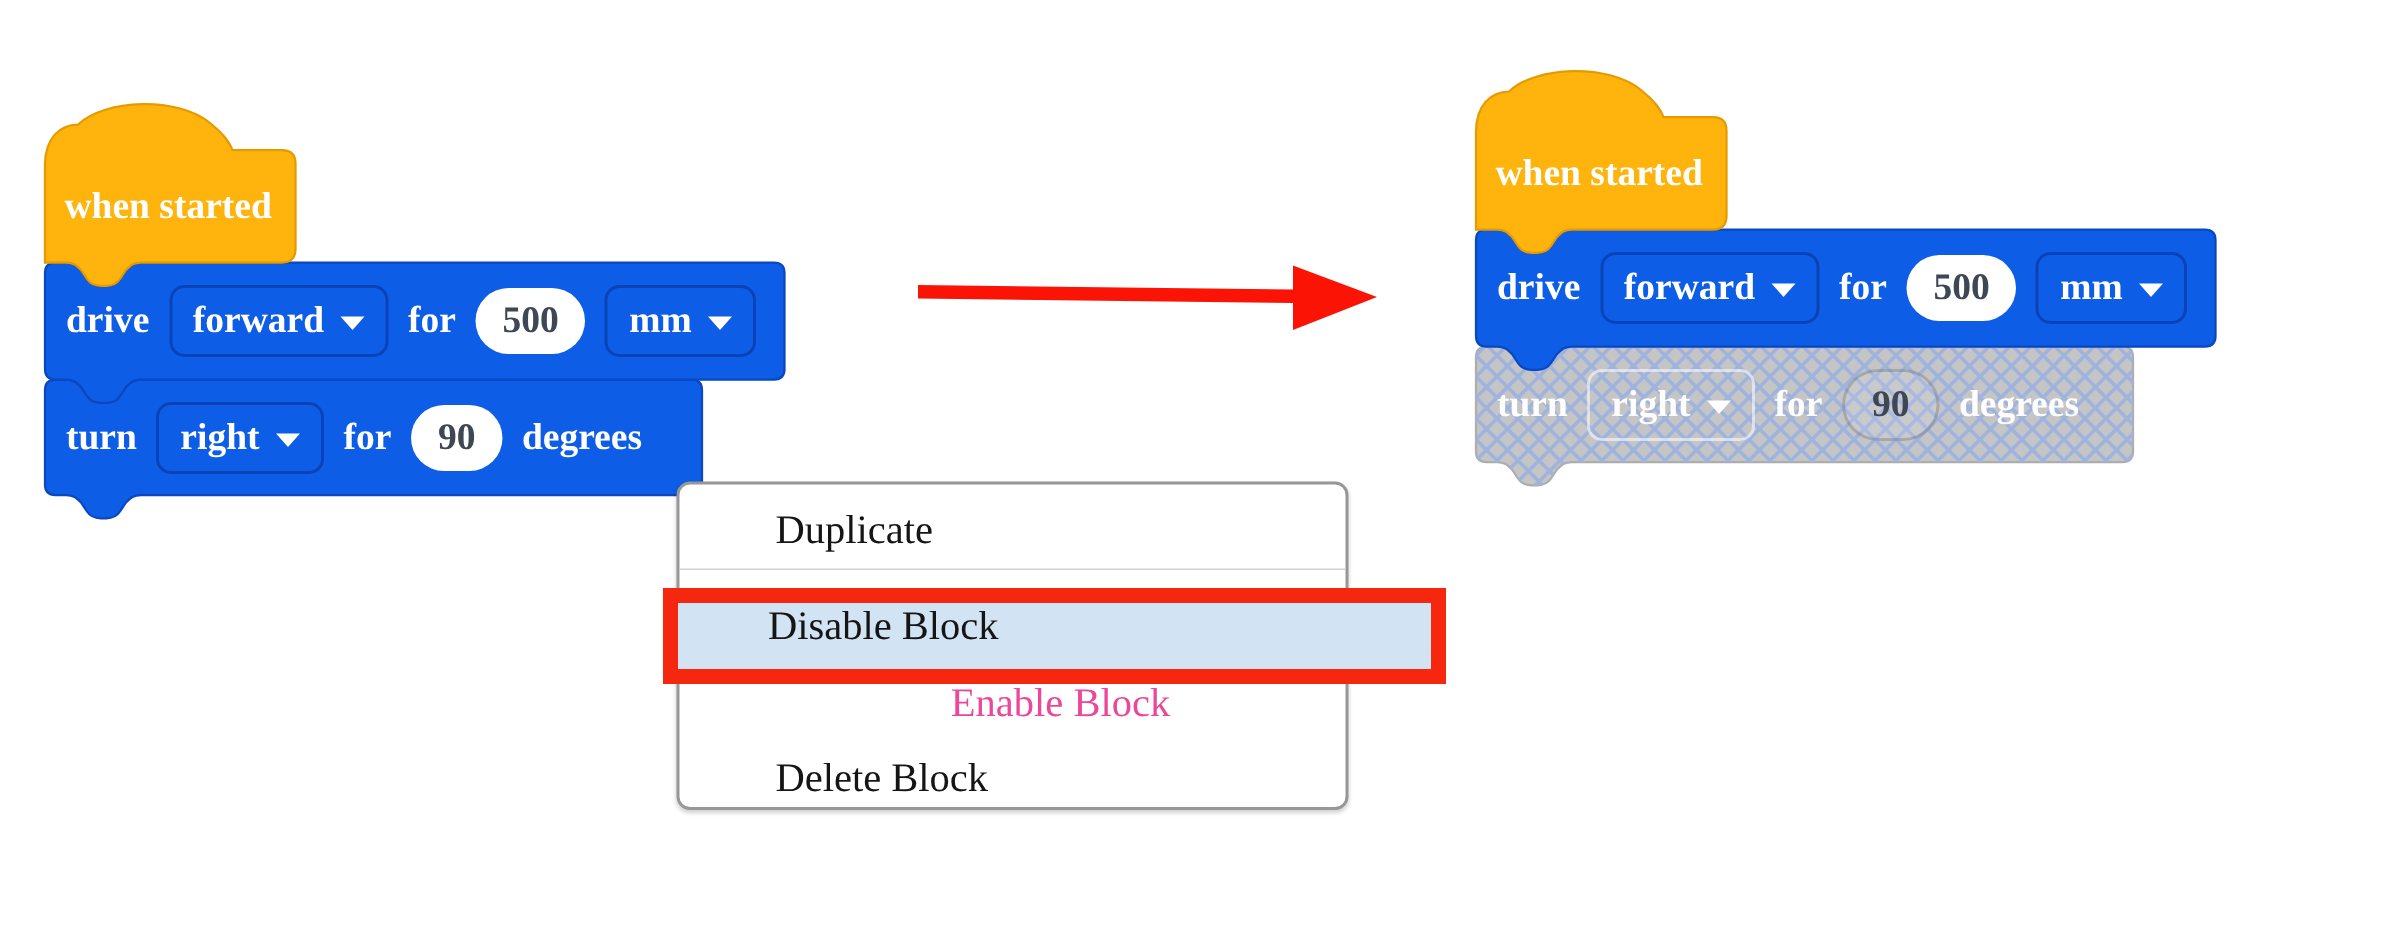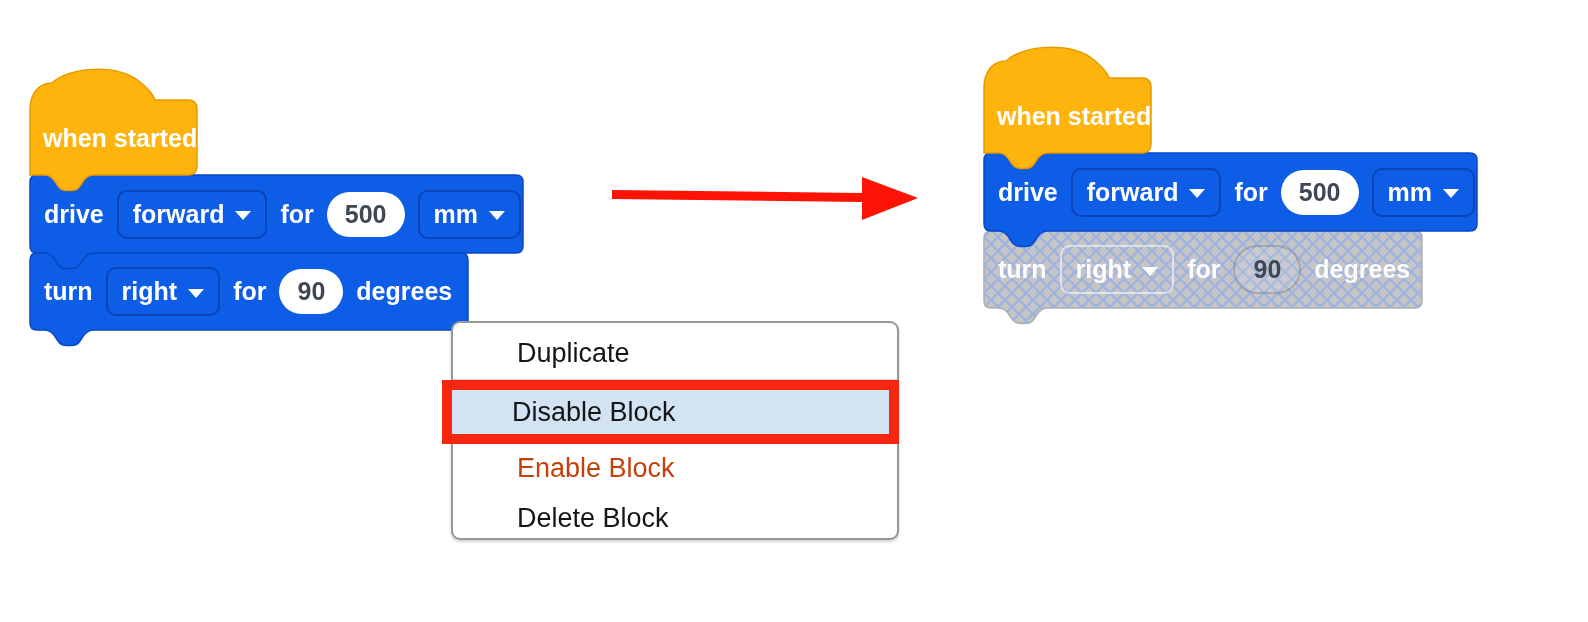--- a/index.html
+++ b/index.html
@@ -1,19 +1,19 @@
 <!DOCTYPE html>
 <html><head>
 <meta charset="utf-8">
 <style>
   * { margin:0; padding:0; box-sizing:border-box; }
   html,body { background:#fff; }
   .canvas {
     position:relative; width:1588px; height:622px; background:#ffffff;
-    font-family:Liberation Sans, sans-serif; overflow:hidden;
+    font-family:Liberation Serif, serif; overflow:hidden;
   }
   .stack { position:absolute; width:510px; height:300px; }
   .stack-left  { left:30px;  top:70px; }
   .stack-right { left:984px; top:48px; }
   .stack svg { position:absolute; left:0; top:0; overflow:visible; }
 
   .blk-row { position:absolute; display:flex; align-items:center; gap:13px;
              color:#fff; font-size:25px; font-weight:bold; white-space:nowrap; }
   .hat-row   { left:13px; top:32px;  height:72px; }
   .drive-row { left:14px; top:105px; height:78px; }
@@ -33,26 +33,26 @@
 
   .arrow-svg { position:absolute; left:598px; top:152px; }
 
   .menu { position:absolute; left:451px; top:321px; width:448px; height:219px;
           background:#fff; border:2px solid #979797; border-radius:9px;
           box-shadow:0 2px 3px rgba(0,0,0,0.18); padding-top:5px;
           font-size:27px; color:#151515; z-index:2; }
   .menu-item { height:52px; display:flex; align-items:center; padding-left:64px; }
   .menu-item.first { border-bottom:1px solid #CFCFCF; }
   .menu-item.spacer { height:63px; }
-  .menu-item.dim { color:#c2410c; height:50px; }
+  .menu-item.dim { color:#ec4899; height:50px;justify-content:center; }
   .menu-item.last { height:50px;text-align:center; }
 
-  .annotation { position:absolute; left:442px; top:380px; width:457px; height:64px;
+  .annotation { position:absolute; left:442px; top:392px; width:522px; height:64px;
           border:10px solid #F5270E; background:#D2E3F4; z-index:5;
-          display:flex; align-items:center; padding-left:60px;
+          display:flex; align-items:flex-start; padding-left:60px;
           font-size:27px; color:#151515; }
 </style>
 </head>
 <body>
 
 <div class="canvas">
 
   <div class="stack stack-left">
     <svg width="510" height="300">
 

